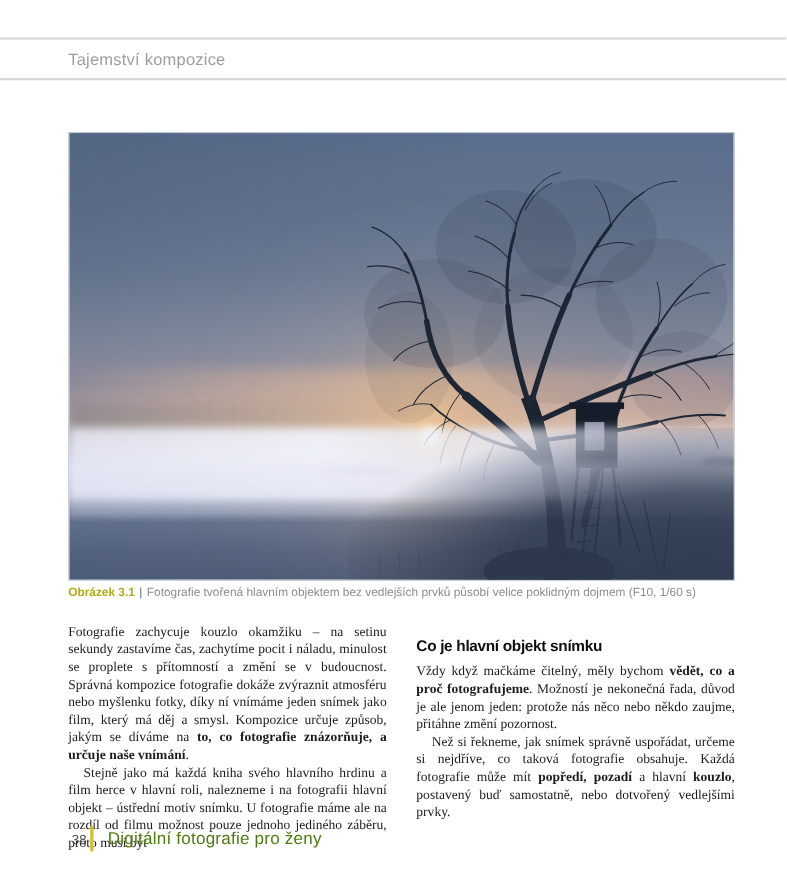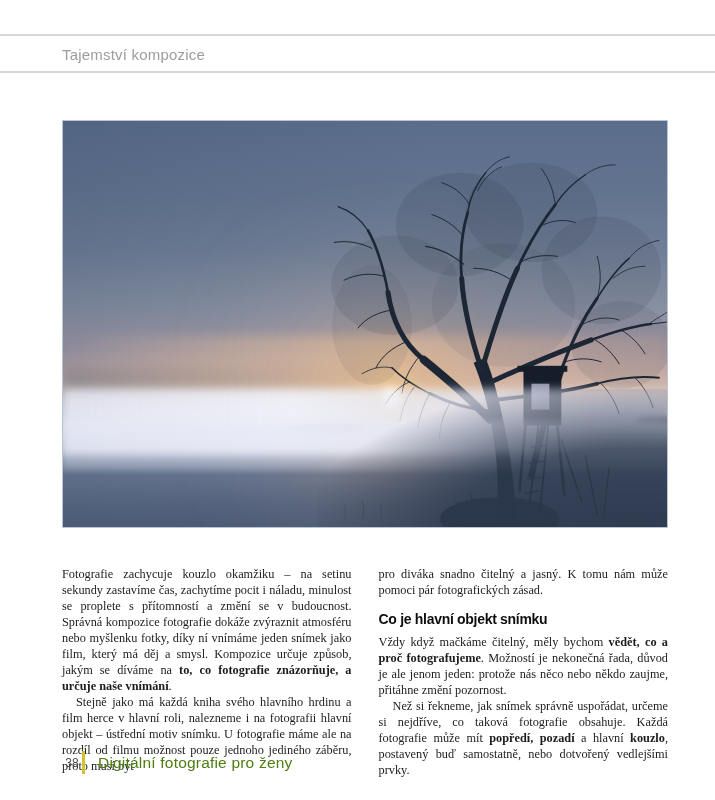--- a/index.html
+++ b/index.html
@@ -185,28 +185,30 @@
         <path d="M318 402 C320 396 320 390 318 384" stroke-width=".8" opacity=".3"></path>
         <path d="M282 402 C284 396 284 391 282 386" stroke-width=".7" opacity=".3"></path>
       </g>
     </svg>
 
     <div class="fog-band"></div>
     <div class="fog-veil"></div>
     <div class="dark-corner"></div>
   </div>
 
+  <div class="caption">
+    <b>Obrázek 3.1</b><span class="sep">|</span><span>Fotografie tvořená hlavním objektem bez vedlejších prvků působí velice poklidným dojmem (F10, 1/60 s)</span>
+  </div>
 
   <div class="columns">
     <div class="col">
       <p><span>Fotografie zachycuje kouzlo okamžiku – na setinu sekundy zastavíme čas, zachytíme pocit i náladu, minulost se proplete s přítomností a změní se v budoucnost. Správná kompozice fotografie dokáže zvýraznit atmosféru nebo myšlenku fotky, díky ní vnímáme jeden snímek jako film, který má děj a smysl. Kompozice určuje způsob, jakým se díváme na </span><b>to, co fotografie znázorňuje, a určuje naše vnímání</b><span>.</span></p>
       <p class="indent">Stejně jako má každá kniha svého hlavního hrdinu a film herce v hlavní roli, nalezneme i na fotografii hlavní objekt – ústřední motiv snímku. U fotografie máme ale na rozdíl od filmu možnost pouze jednoho jediného záběru, proto musí být</p>
     </div>
     <div class="col">
-      <p>pro diváka snadno čitelný a jasný. K tomu nám může pomoci pár fotografických zásad.</p>
       <h2>Co je hlavní objekt snímku</h2>
       <p><span>Vždy když mačkáme čitelný, měly bychom </span><b>vědět, co a proč fotografujeme</b><span>. Možností je nekonečná řada, důvod je ale jenom jeden: protože nás něco nebo někdo zaujme, přitáhne změní pozornost.</span></p>
       <p class="indent"><span>Než si řekneme, jak snímek správně uspořádat, určeme si nejdříve, co taková fotografie obsahuje. Každá fotografie může mít </span><b>popředí, pozadí</b><span> a hlavní </span><b>kouzlo</b><span>, postavený buď samostatně, nebo dotvořený vedlejšími prvky.</span></p>
     </div>
   </div>
 
   <div class="footer">
     <span class="page-number">38</span>
     <span class="footer-bar"></span>
     <span class="book-title">Digitální fotografie pro ženy</span>

